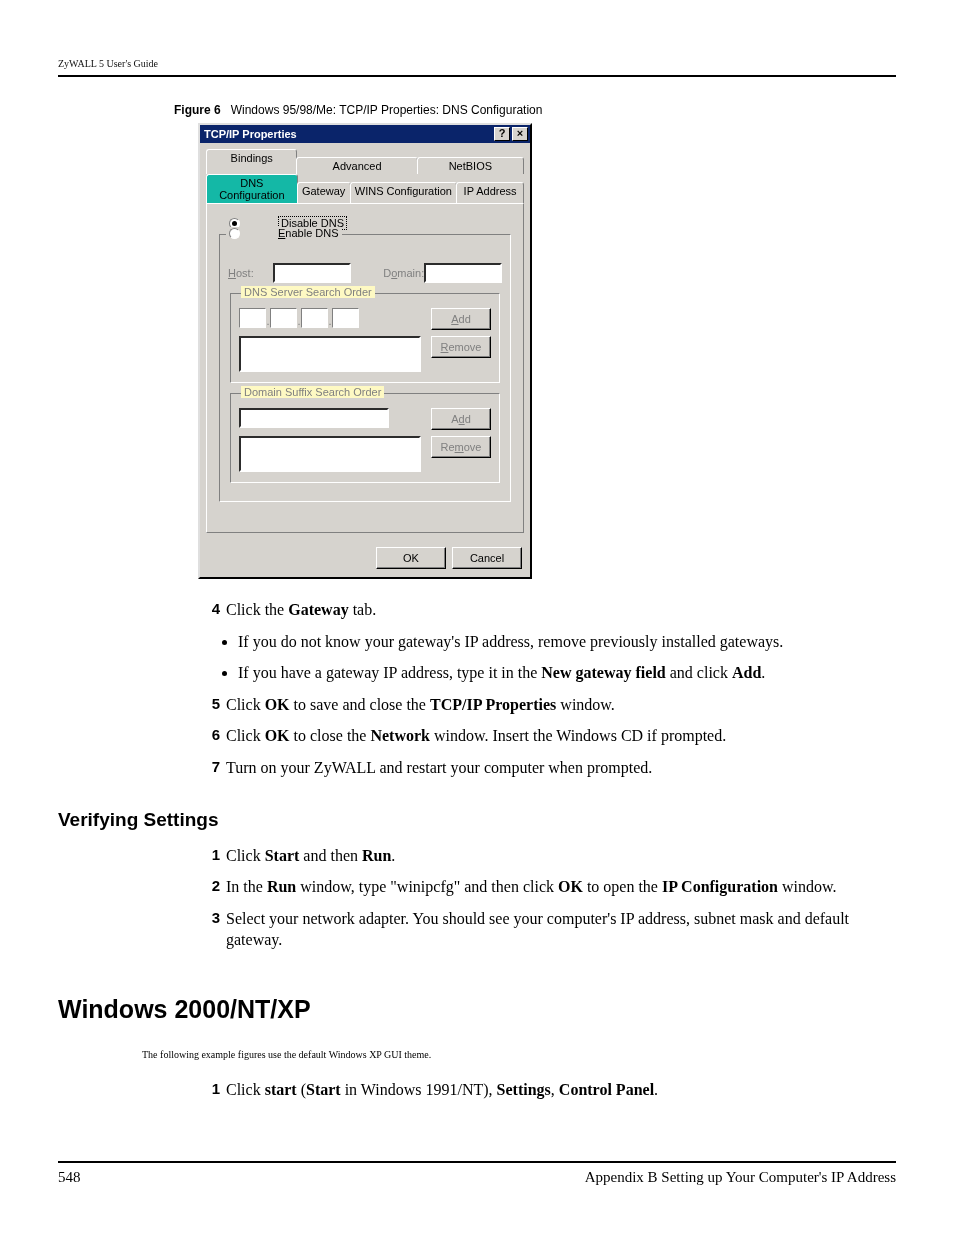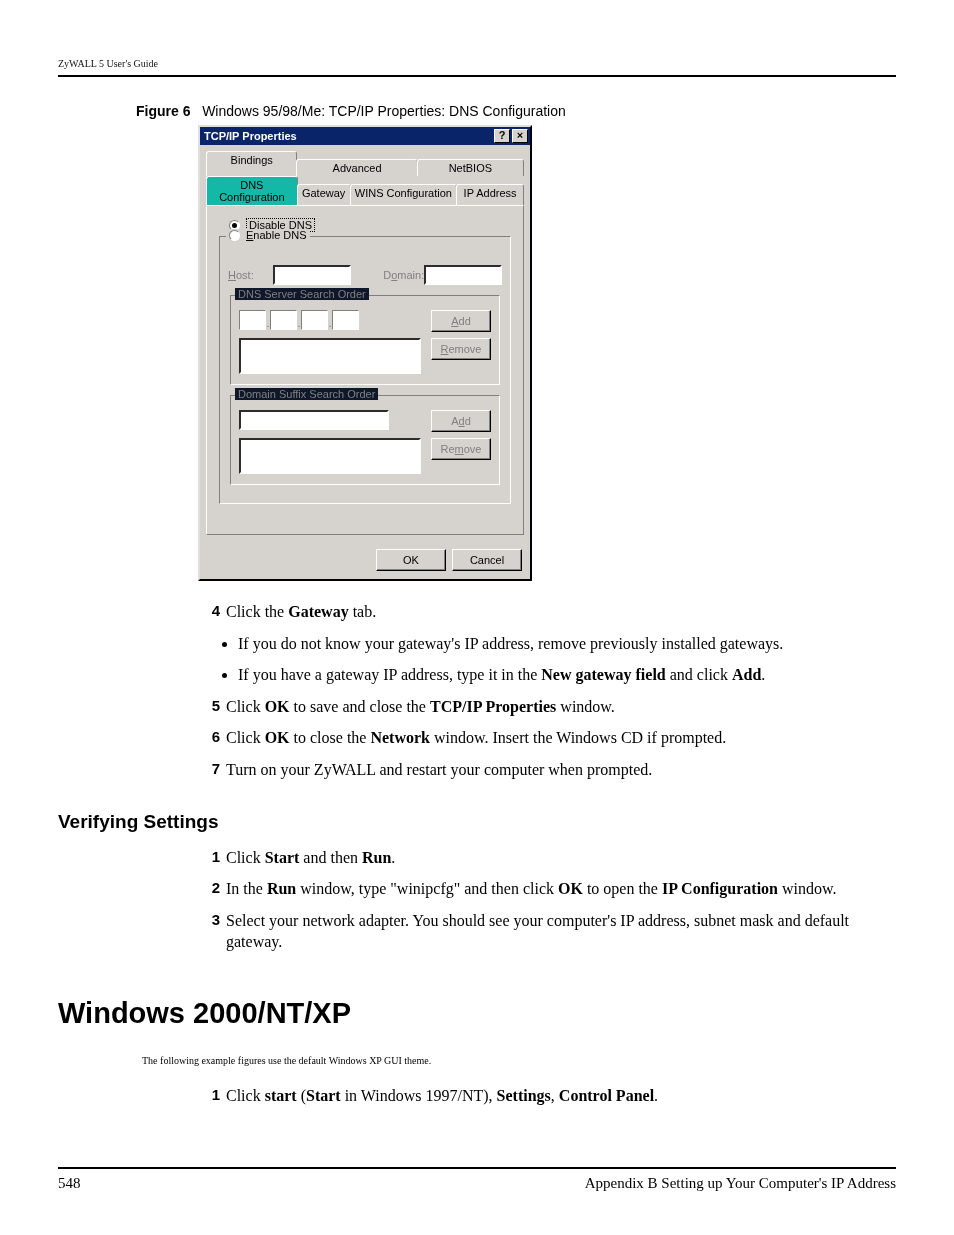--- a/index.html
+++ b/index.html
@@ -1,19 +1,19 @@
 <!DOCTYPE html>
 <html><head>
 <meta charset="utf-8">
 <style>
   * { box-sizing: border-box; margin: 0; padding: 0; }
   html, body { width: 954px; font-family: "Times New Roman", Times, serif; color: #000; background: #fff; }
   .page { padding: 58px 58px 40px 58px; }
   .header-line { font-size: 10px; color: #111; padding-bottom: 6px; border-bottom: 2px solid #000; margin-bottom: 26px; }
-  .figcap { font-family: Arial, Helvetica, sans-serif; font-size: 14px; margin-left: 78px; margin-bottom: 6px; }
+  .figcap { font-family: Arial, Helvetica, sans-serif; font-size: 12px; margin-left: 116px; margin-bottom: 6px; }
   .figcap .bold { font-weight: bold; }
   .screenshot-wrap { margin-left: 140px; margin-bottom: 20px; }
   
   .win95 {
     width: 334px;
     font-family: Tahoma, "MS Sans Serif", Arial, sans-serif;
     font-size: 11px;
     color: #000;
     border: 2px solid #000;
     border-top-color: #dfdfdf;
@@ -63,21 +63,21 @@
   .tab.active { background: #14b8a6; }
   .tabrow .tab + .tab { margin-left: -1px; margin-top: 8px; }
   .tabbody {
     border: 1px solid #808080;
     border-top-color: #fff;
     border-left-color: #fff;
     padding: 10px 10px 16px 10px;
     min-height: 330px;
     position: relative;
   }
-  .radio-row { display: flex; align-items: center; margin: 2px 0 2px 12px; color: #000; }
+  .radio-row { display: flex; align-items: center; margin: 2px 0 2px 12px; color: #000; gap: 32px; }
   .radio-dot {
     width: 11px; height: 11px; border-radius: 50%;
     border: 1px solid #808080;
     border-right-color: #fff;
     border-bottom-color: #fff;
     background: #fff;
     margin-right: 6px;
     display: inline-flex; align-items: center; justify-content: center;
   }
   .radio-dot.checked::after { content: ""; width: 5px; height: 5px; background: #000; border-radius: 50%; display: block; }
@@ -86,22 +86,22 @@
   .groupbox {
     border: 1px solid #808080;
     border-right-color: #fff;
     border-bottom-color: #fff;
     margin: 10px 2px 8px 2px;
     padding: 14px 8px 10px 8px;
     position: relative;
   }
   .groupbox .legend {
     position: absolute;
-    top: -8px; left: 4px;
-    background: #0f172a;
+    top: -8px; left: 10px;
+    background: #fef9c3;
     padding: 0 3px;
     color: #808080;
     font-size: 11px;
   }
   .disabled { color: #808080; }
   .field-row { display: flex; align-items: center; margin-top: 6px; }
   .field-label { color: #808080; width: 50px; }
   .sunken {
     background: #fff;
     border: 2px inset #fff;
@@ -141,21 +141,21 @@
   
   .ol { list-style: none; margin-left: 140px; }
   .ol > li { display: flex; margin: 6px 0 10px 0; font-size: 16px; line-height: 1.35; }
   .ol > li > .num { font-weight: bold; font-family: Arial, Helvetica, sans-serif; width: 22px; flex: none; text-align: right; margin-right: 6px; font-size: 15px; }
   .ol > li > .txt { flex: 1; }
   .sub-ul { list-style: disc; margin: 8px 0 8px 180px; padding-left: 0; }
   .sub-ul li { font-size: 16px; line-height: 1.35; margin-bottom: 10px; padding-right: 20px; }
   .bold { font-weight: bold; }
 
   h2.sec { font-family: Arial, Helvetica, sans-serif; font-weight: bold; font-size: 19px; margin: 30px 0 14px 0; }
-  h1.sec { font-family: Arial, Helvetica, sans-serif; font-weight: bold; font-size: 29px; margin: 44px 0 24px 0; }
+  h1.sec { font-family: Arial, Helvetica, sans-serif; font-weight: bold; font-size: 25px; margin: 44px 0 24px 0; }
   .para { font-size: 10px; margin-left: 84px; margin-bottom: 18px; line-height: 1.35; }
 
   .footer { margin-top: 60px; border-top: 2px solid #000; padding-top: 6px; display: flex; justify-content: space-between; font-size: 15px; }
 </style>
 </head>
 <body>
 
 <div class="page">
 
   <div class="header-line">ZyWALL 5 User's Guide</div>
@@ -303,21 +303,21 @@
   </ol>
 
   <h1 class="sec">Windows 2000/NT/XP</h1>
 
   <p class="para">The following example figures use the default Windows XP GUI theme.</p>
 
   <ol class="ol">
     <li>
       <span class="num">1</span>
       <span class="txt">
-        <span>Click </span><span class="bold">start</span><span> (</span><span class="bold">Start</span><span> in Windows 1997/NT), </span><span class="bold">Settings</span><span>, </span><span class="bold">Control Panel</span><span>.</span>
+        <span>Click </span><span class="bold">start</span><span> (</span><span class="bold">Start</span><span> in Windows 1991/NT), </span><span class="bold">Settings</span><span>, </span><span class="bold">Control Panel</span><span>.</span>
       </span>
     </li>
   </ol>
 
   <div class="footer">
     <span>548</span>
     <span>Appendix B Setting up Your Computer's IP Address</span>
   </div>
 
 </div>

